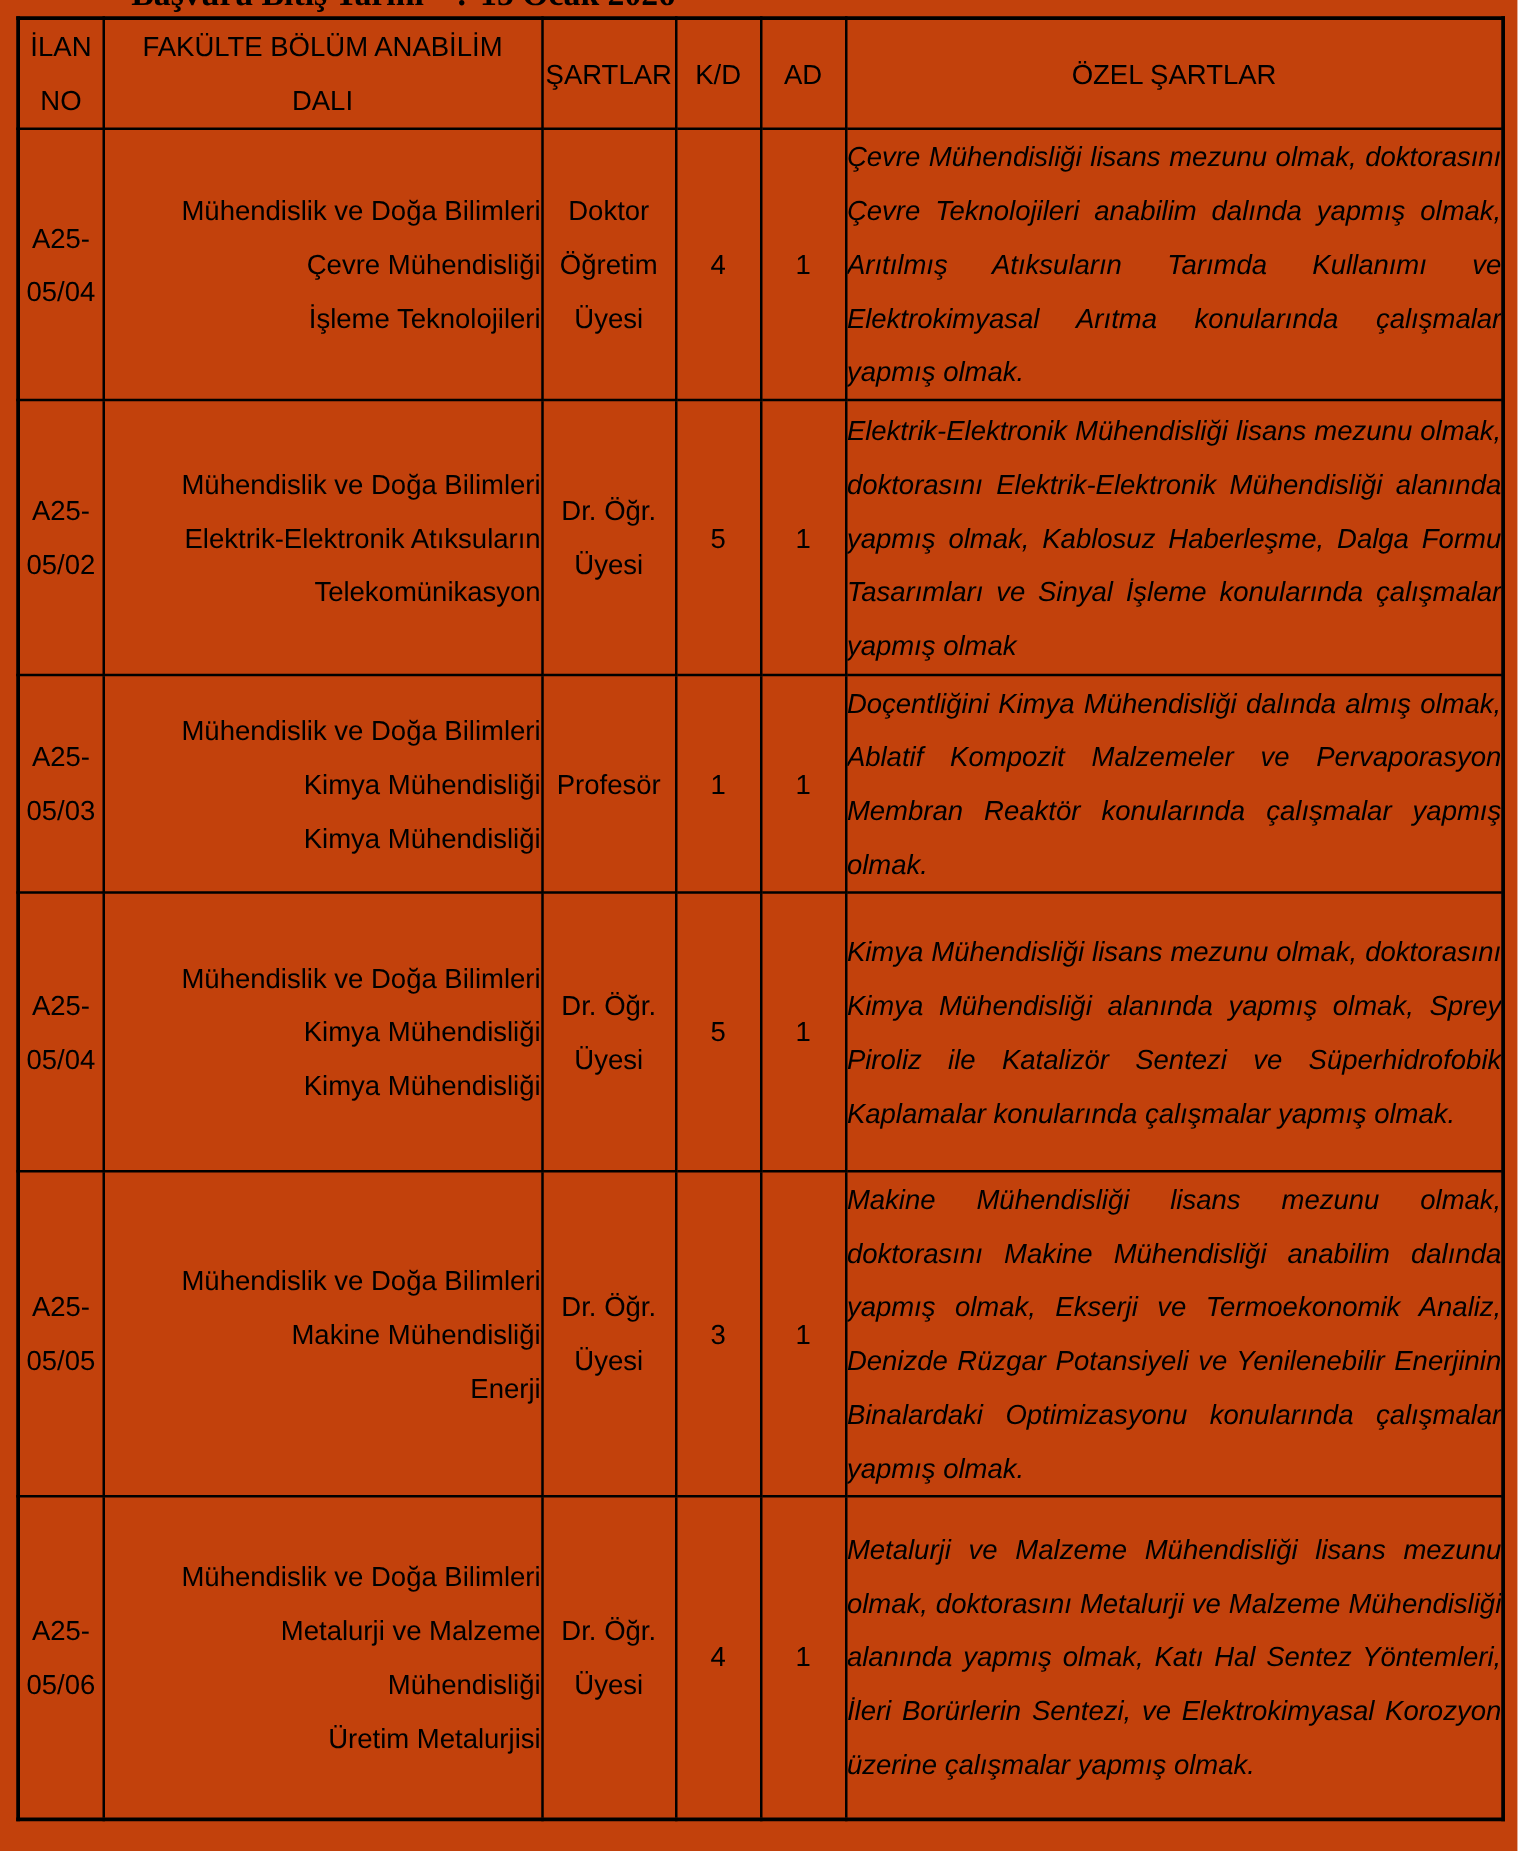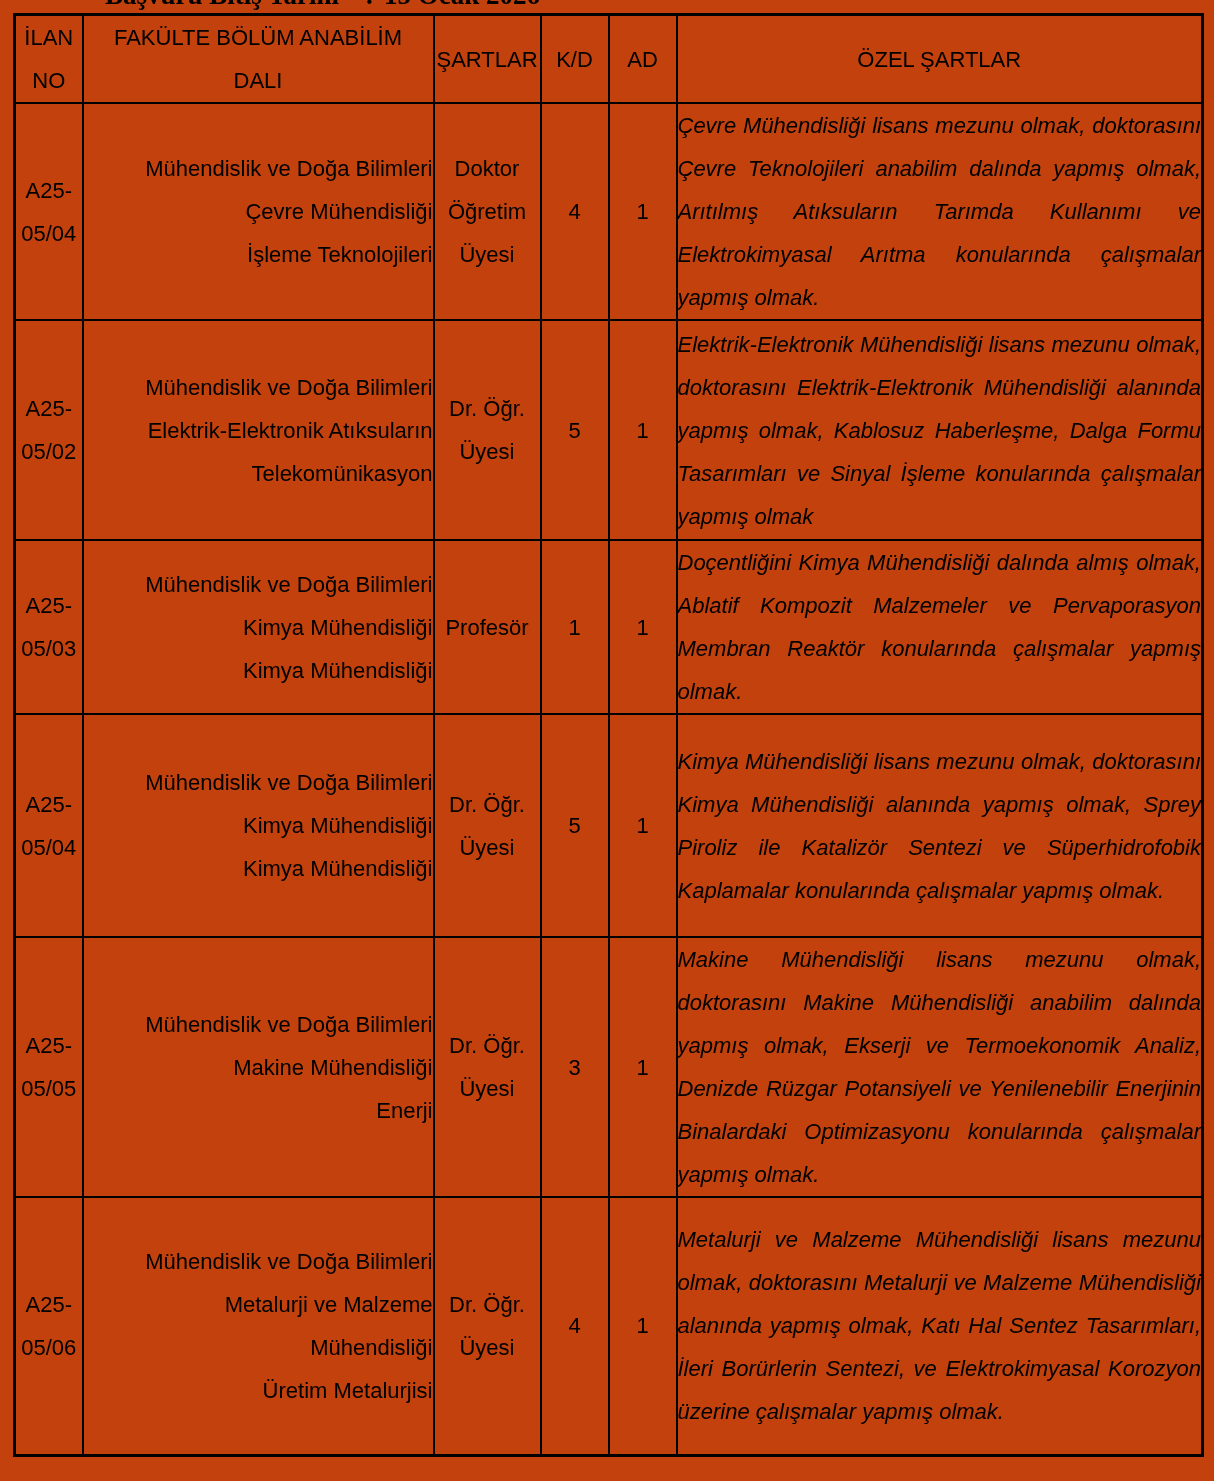--- a/index.html
+++ b/index.html
@@ -223,18 +223,18 @@
             <div>Metalurji ve Malzeme</div>
             <div>Mühendisliği</div>
             <div>Üretim Metalurjisi</div>
           </td>
       <td class="cell-unvani">
             <div>Dr. Öğr.</div>
             <div>Üyesi</div>
           </td>
       <td class="cell-kd">4</td>
       <td class="cell-ad">1</td>
-      <td class="cell-ozel">Metalurji ve Malzeme Mühendisliği lisans mezunu olmak, doktorasını Metalurji ve Malzeme Mühendisliği alanında yapmış olmak, Katı Hal Sentez Tasarımları, İleri Borürlerin Sentezi, ve Elektrokimyasal Korozyon üzerine çalışmalar yapmış olmak.</td>
+      <td class="cell-ozel">Metalurji ve Malzeme Mühendisliği lisans mezunu olmak, doktorasını Metalurji ve Malzeme Mühendisliği alanında yapmış olmak, Katı Hal Sentez Yöntemleri, İleri Borürlerin Sentezi, ve Elektrokimyasal Korozyon üzerine çalışmalar yapmış olmak.</td>
     </tr>
       </tbody>
   </table>
 
 </div>
 
 </body></html>

